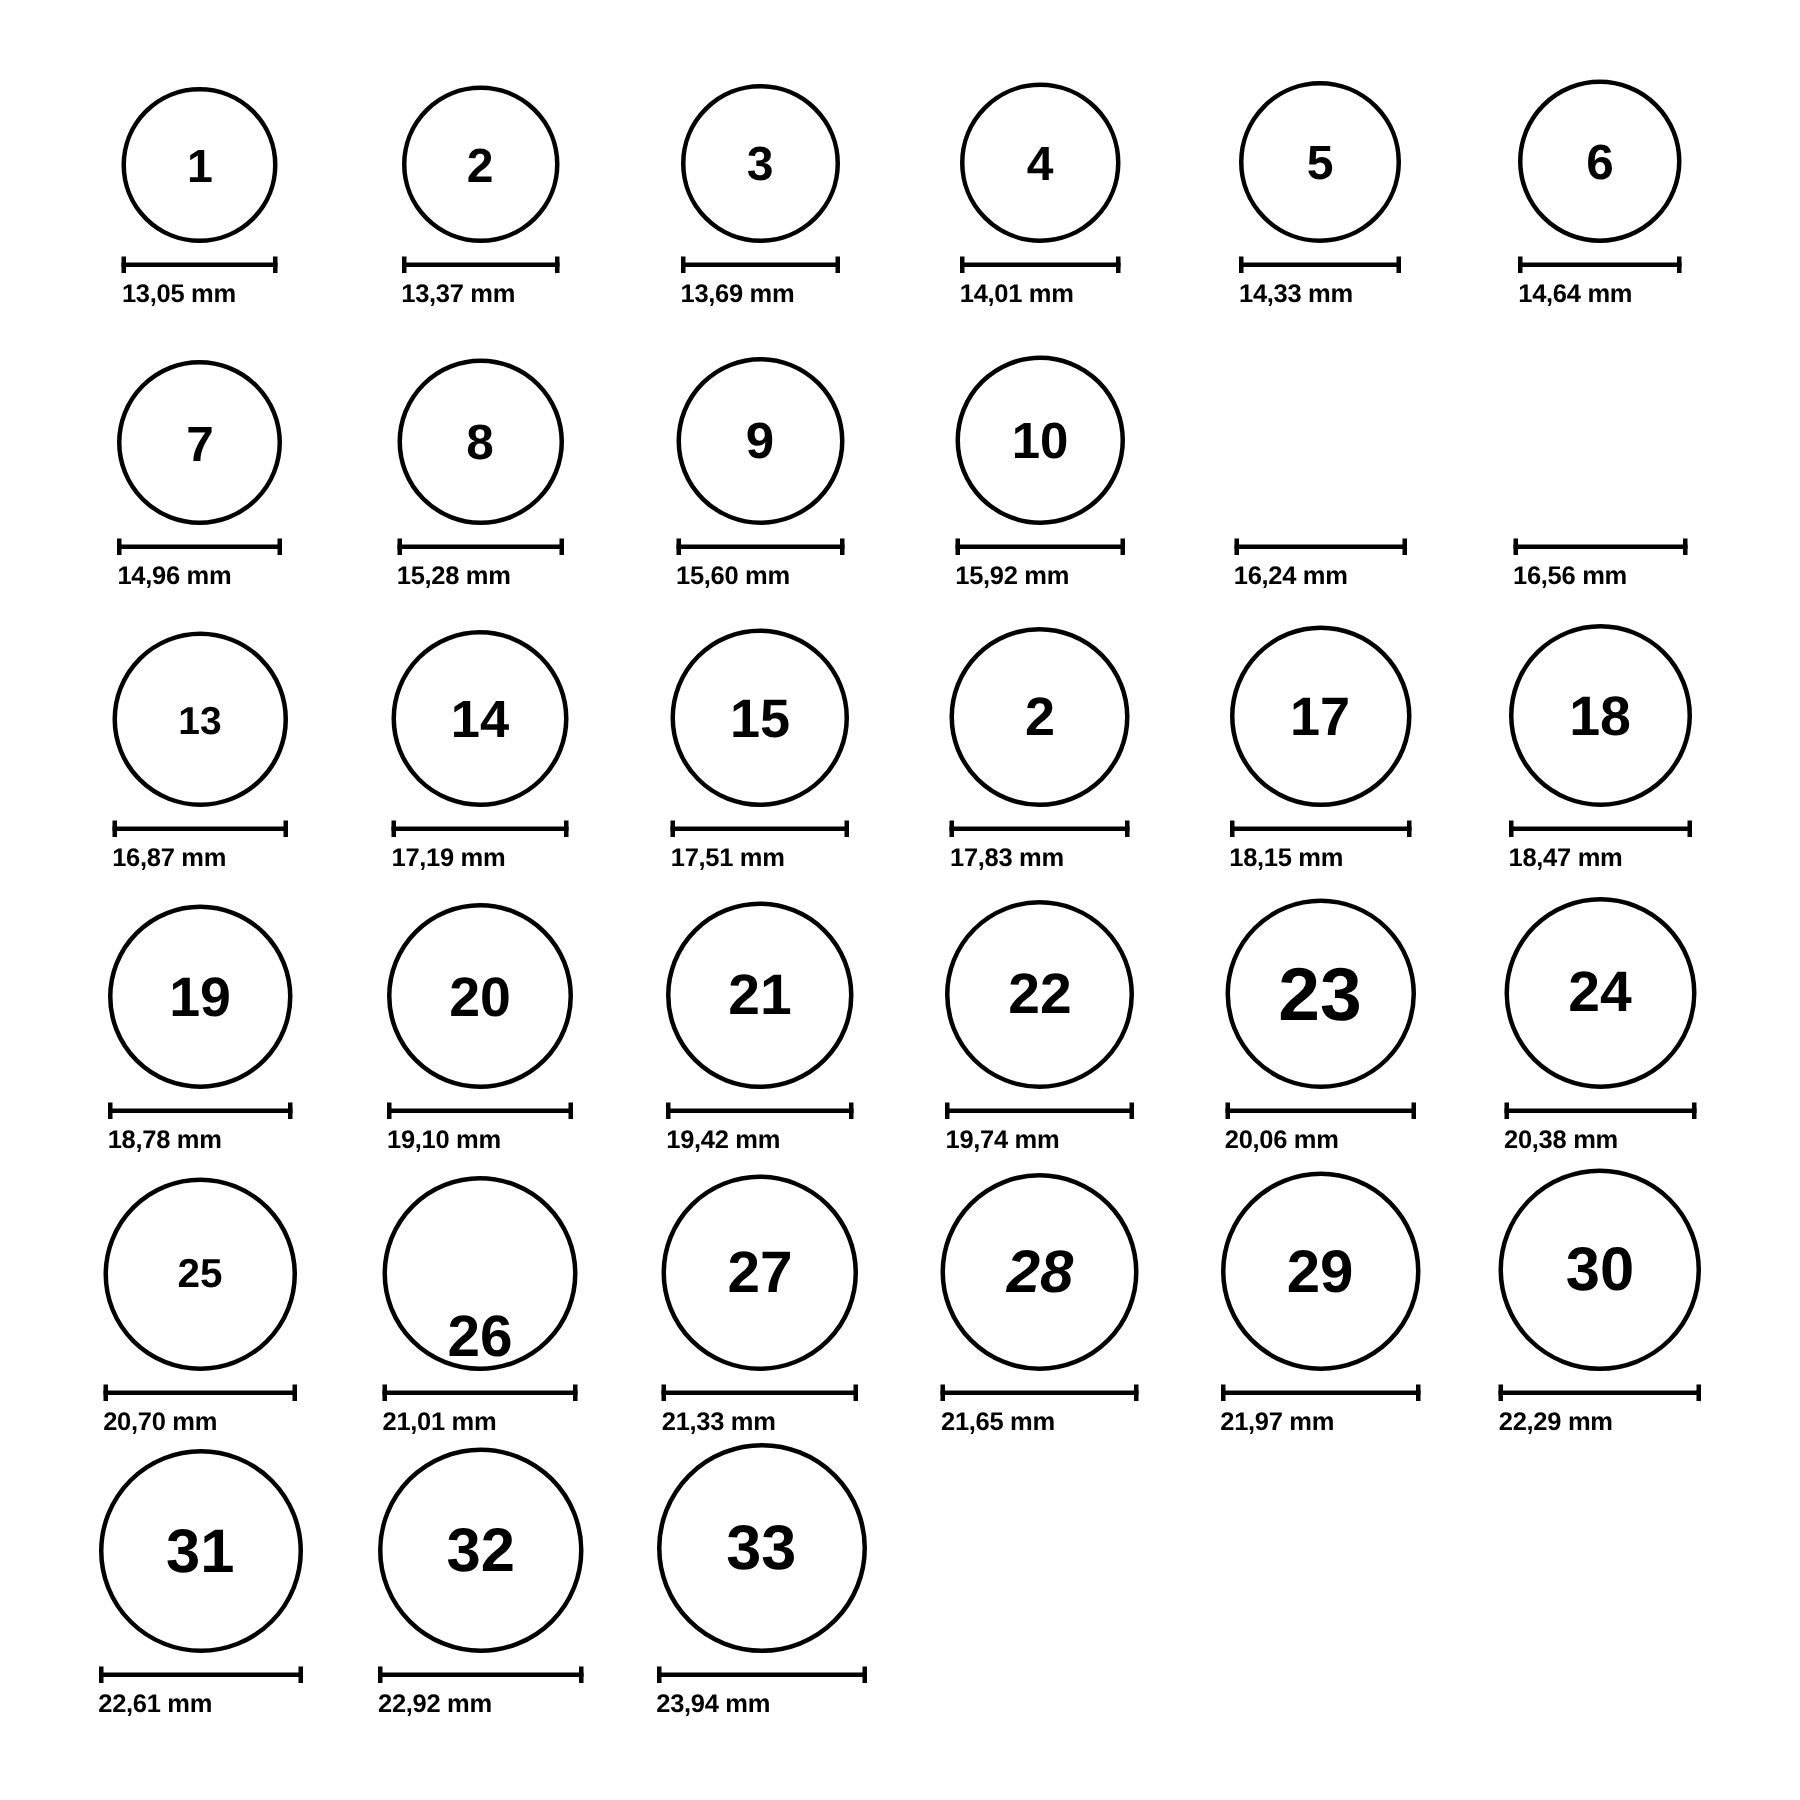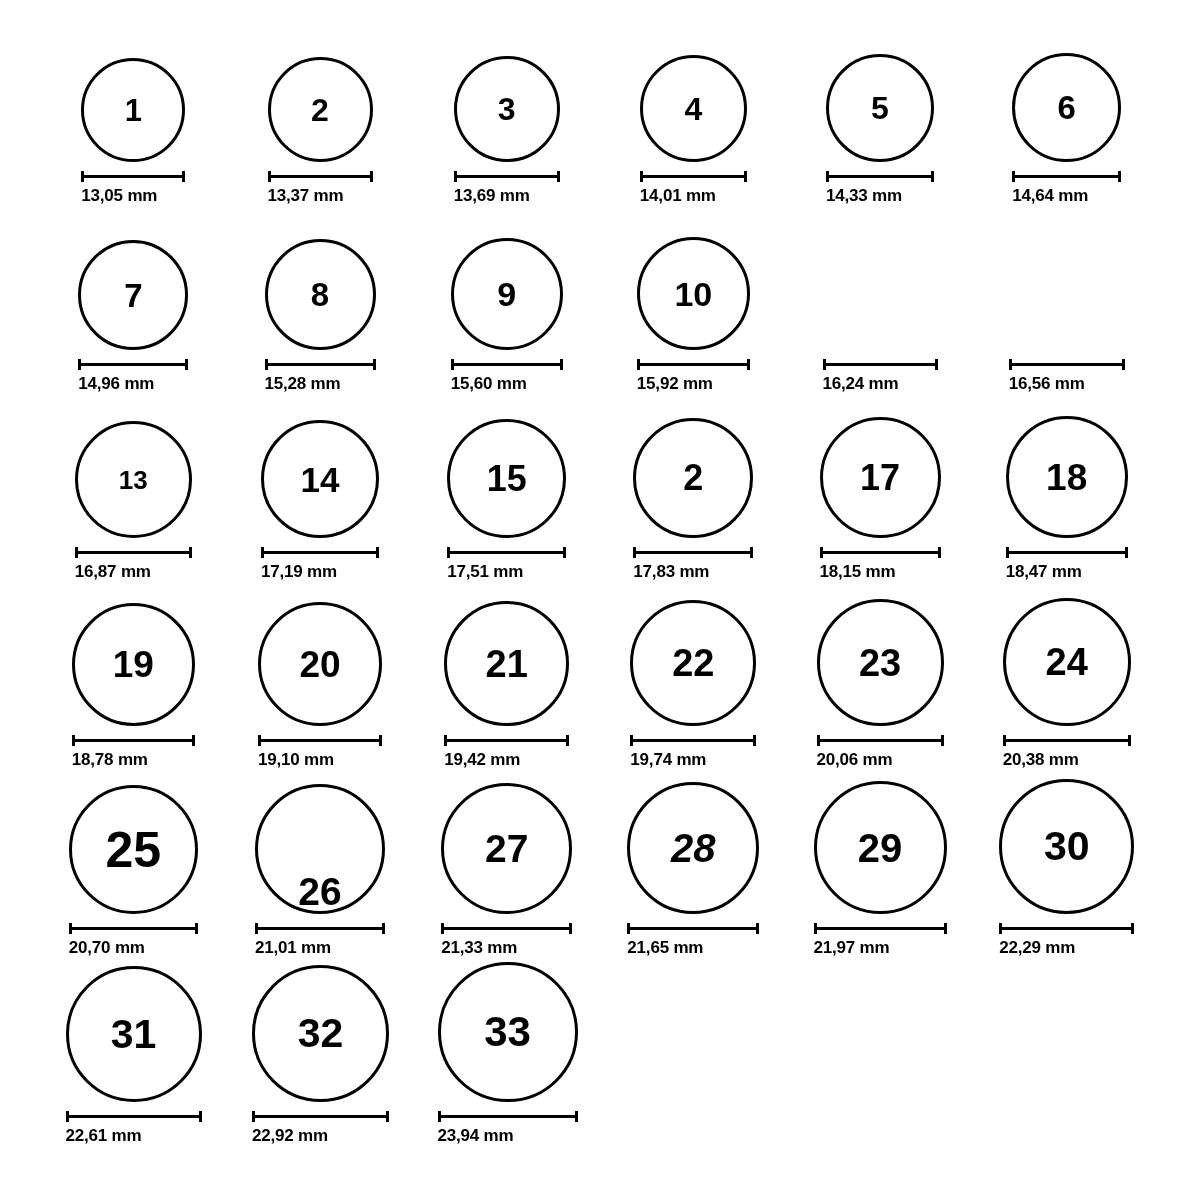--- a/index.html
+++ b/index.html
@@ -340,21 +340,21 @@
         </div>
         <div class="measure">
           <div class="bar" style="width: 126px;">
             <div class="line"></div>
           </div>
           <div class="mm-text">19,74 mm</div>
         </div>
       </div>
       <div class="cell">
         <div class="circle" style="width: 127px; height: 127px;">
-          <span class="circle-label" style="font-size: 38px;">23</span>
+          <span class="circle-label" style="font-size: 50px;">23</span>
         </div>
         <div class="measure">
           <div class="bar" style="width: 127px;">
             <div class="line"></div>
           </div>
           <div class="mm-text">20,06 mm</div>
         </div>
       </div>
       <div class="cell">
         <div class="circle" style="width: 128px; height: 128px;">
@@ -364,21 +364,21 @@
           <div class="bar" style="width: 128px;">
             <div class="line"></div>
           </div>
           <div class="mm-text">20,38 mm</div>
         </div>
       </div>
     </div>
     <div class="row">
       <div class="cell">
         <div class="circle" style="width: 129px; height: 129px;">
-          <span class="circle-label" style="font-size: 50px;">25</span>
+          <span class="circle-label" style="font-size: 27px;">25</span>
         </div>
         <div class="measure">
           <div class="bar" style="width: 129px;">
             <div class="line"></div>
           </div>
           <div class="mm-text">20,70 mm</div>
         </div>
       </div>
       <div class="cell">
         <div class="circle" style="width: 130px; height: 130px; align-items: flex-end;">

